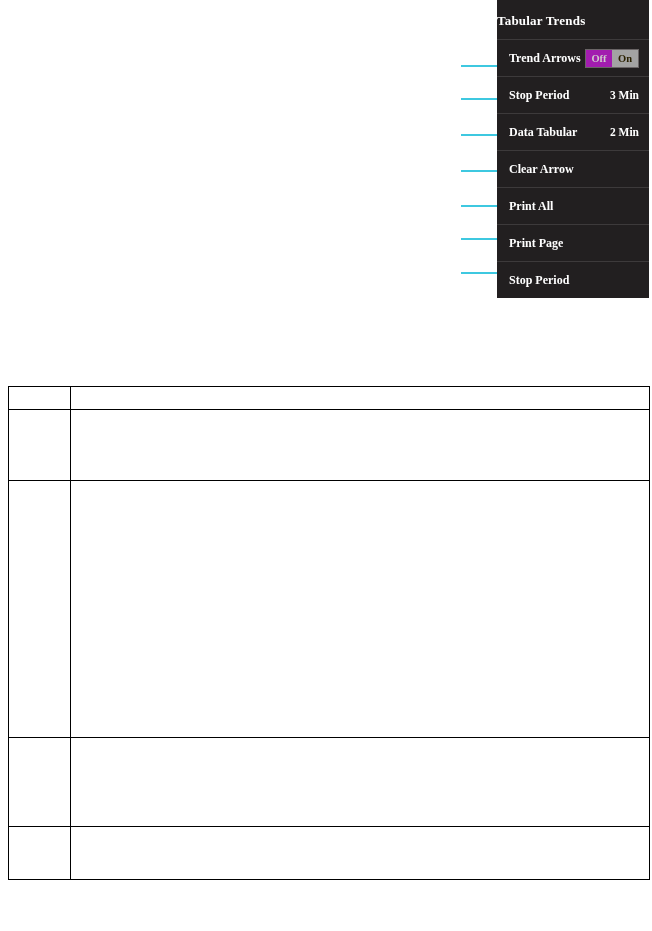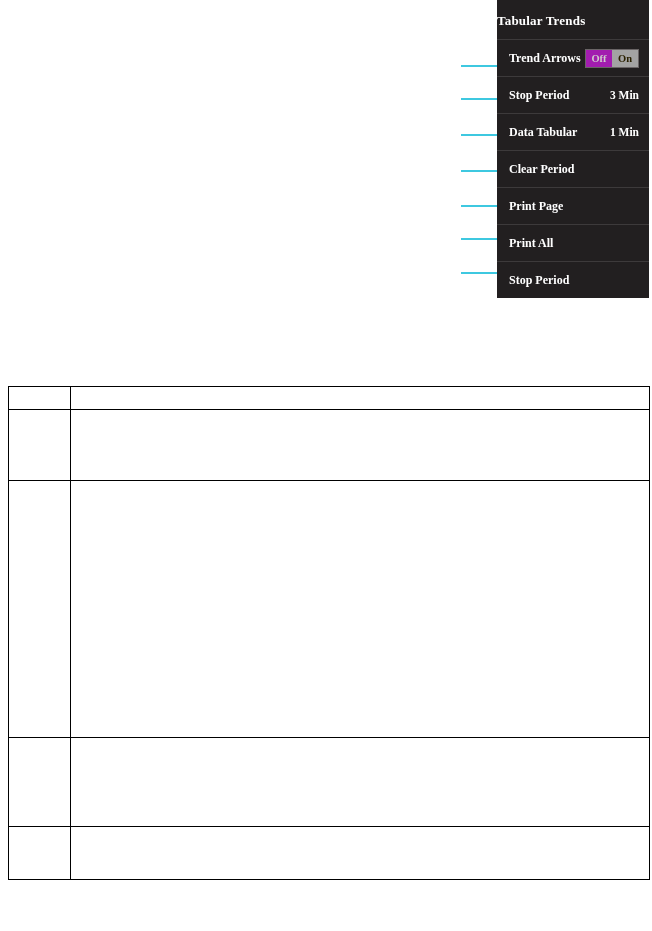--- a/index.html
+++ b/index.html
@@ -143,33 +143,33 @@
     </span>
   </div>
 
   <div class="menu-row">
     <span class="label">Stop Period</span>
     <span class="value">3 Min</span>
   </div>
 
   <div class="menu-row">
     <span class="label">Data Tabular</span>
-    <span class="value">1 Min</span>
-  </div>
-
-  <div class="menu-row">
-    <span class="label">Clear Period</span>
+    <span class="value">2 Min</span>
+  </div>
+
+  <div class="menu-row">
+    <span class="label">Clear Arrow</span>
+  </div>
+
+  <div class="menu-row">
+    <span class="label">Print All</span>
   </div>
 
   <div class="menu-row">
     <span class="label">Print Page</span>
-  </div>
-
-  <div class="menu-row">
-    <span class="label">Print All</span>
   </div>
 
   <div class="menu-row">
     <span class="label">Stop Period</span>
   </div>
 </div>
 
 <div class="table-wrap">
   <table class="legend">
     <colgroup>

